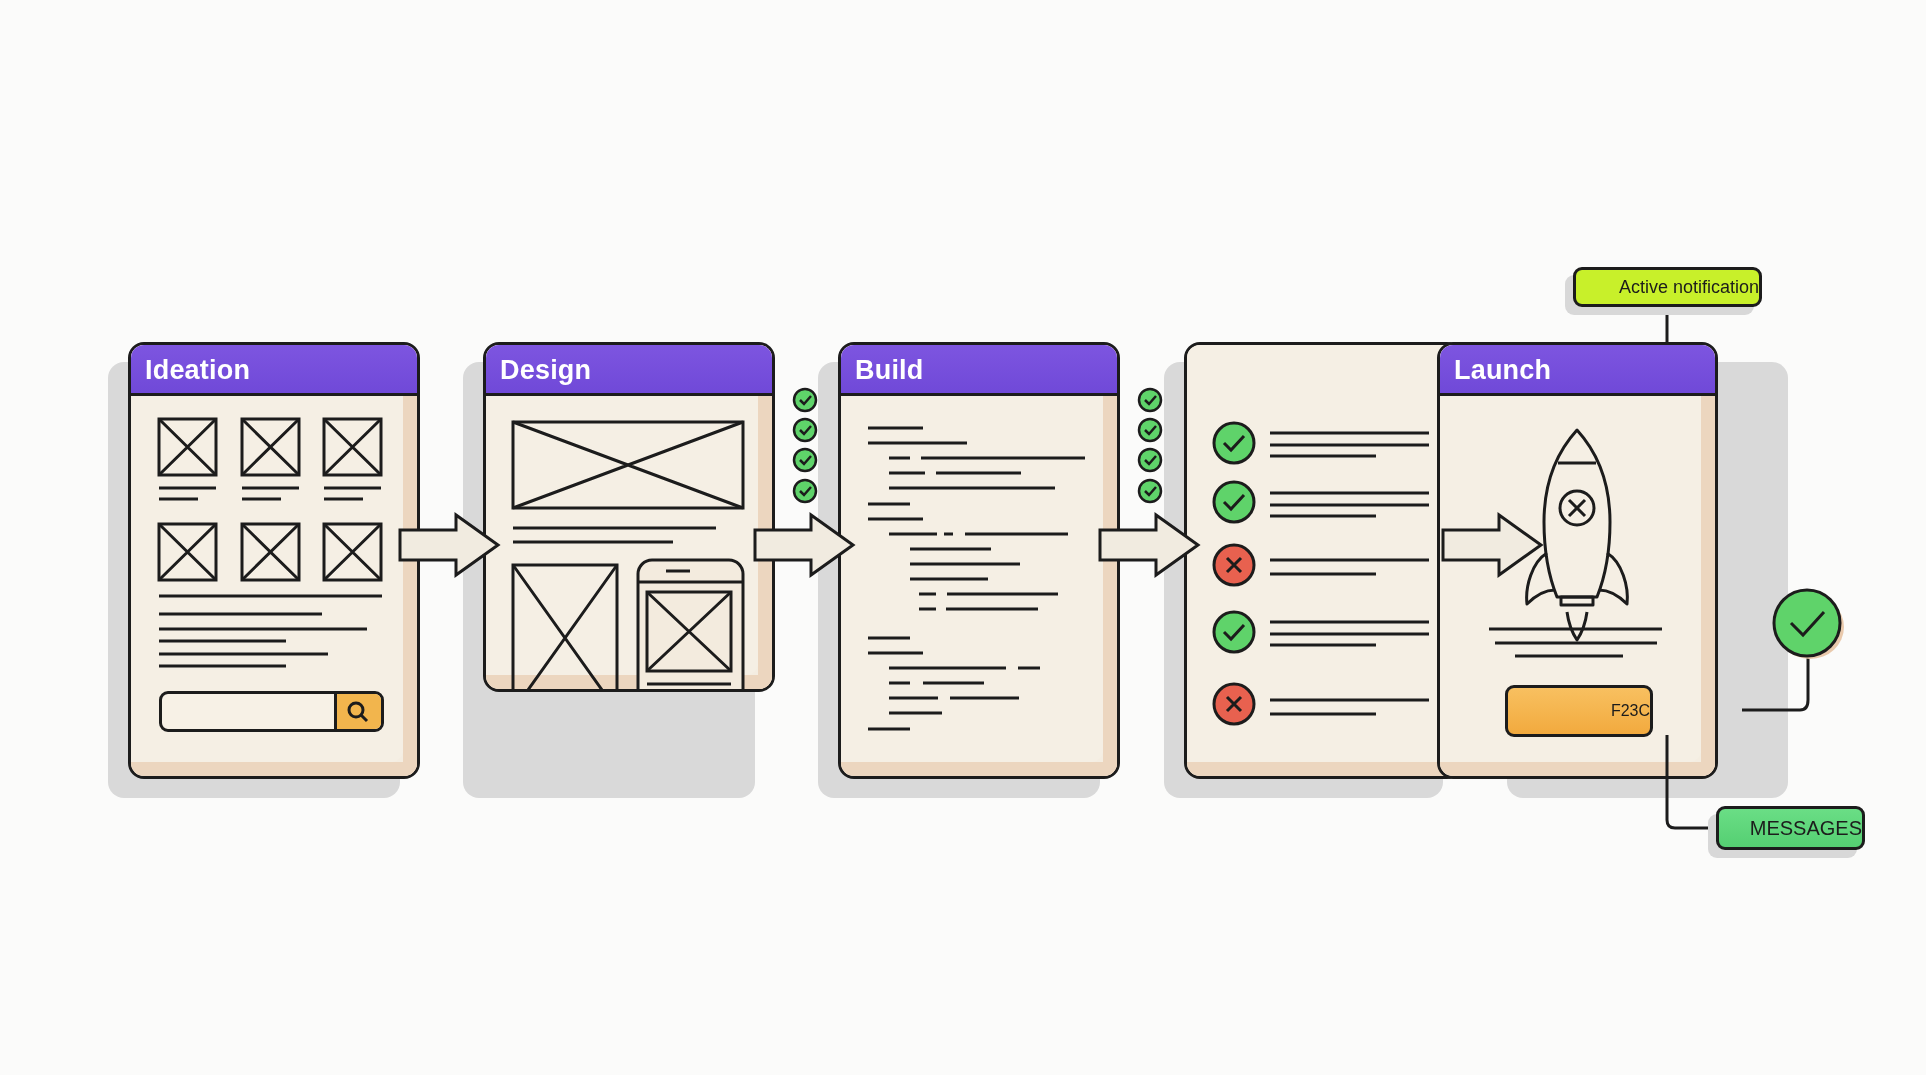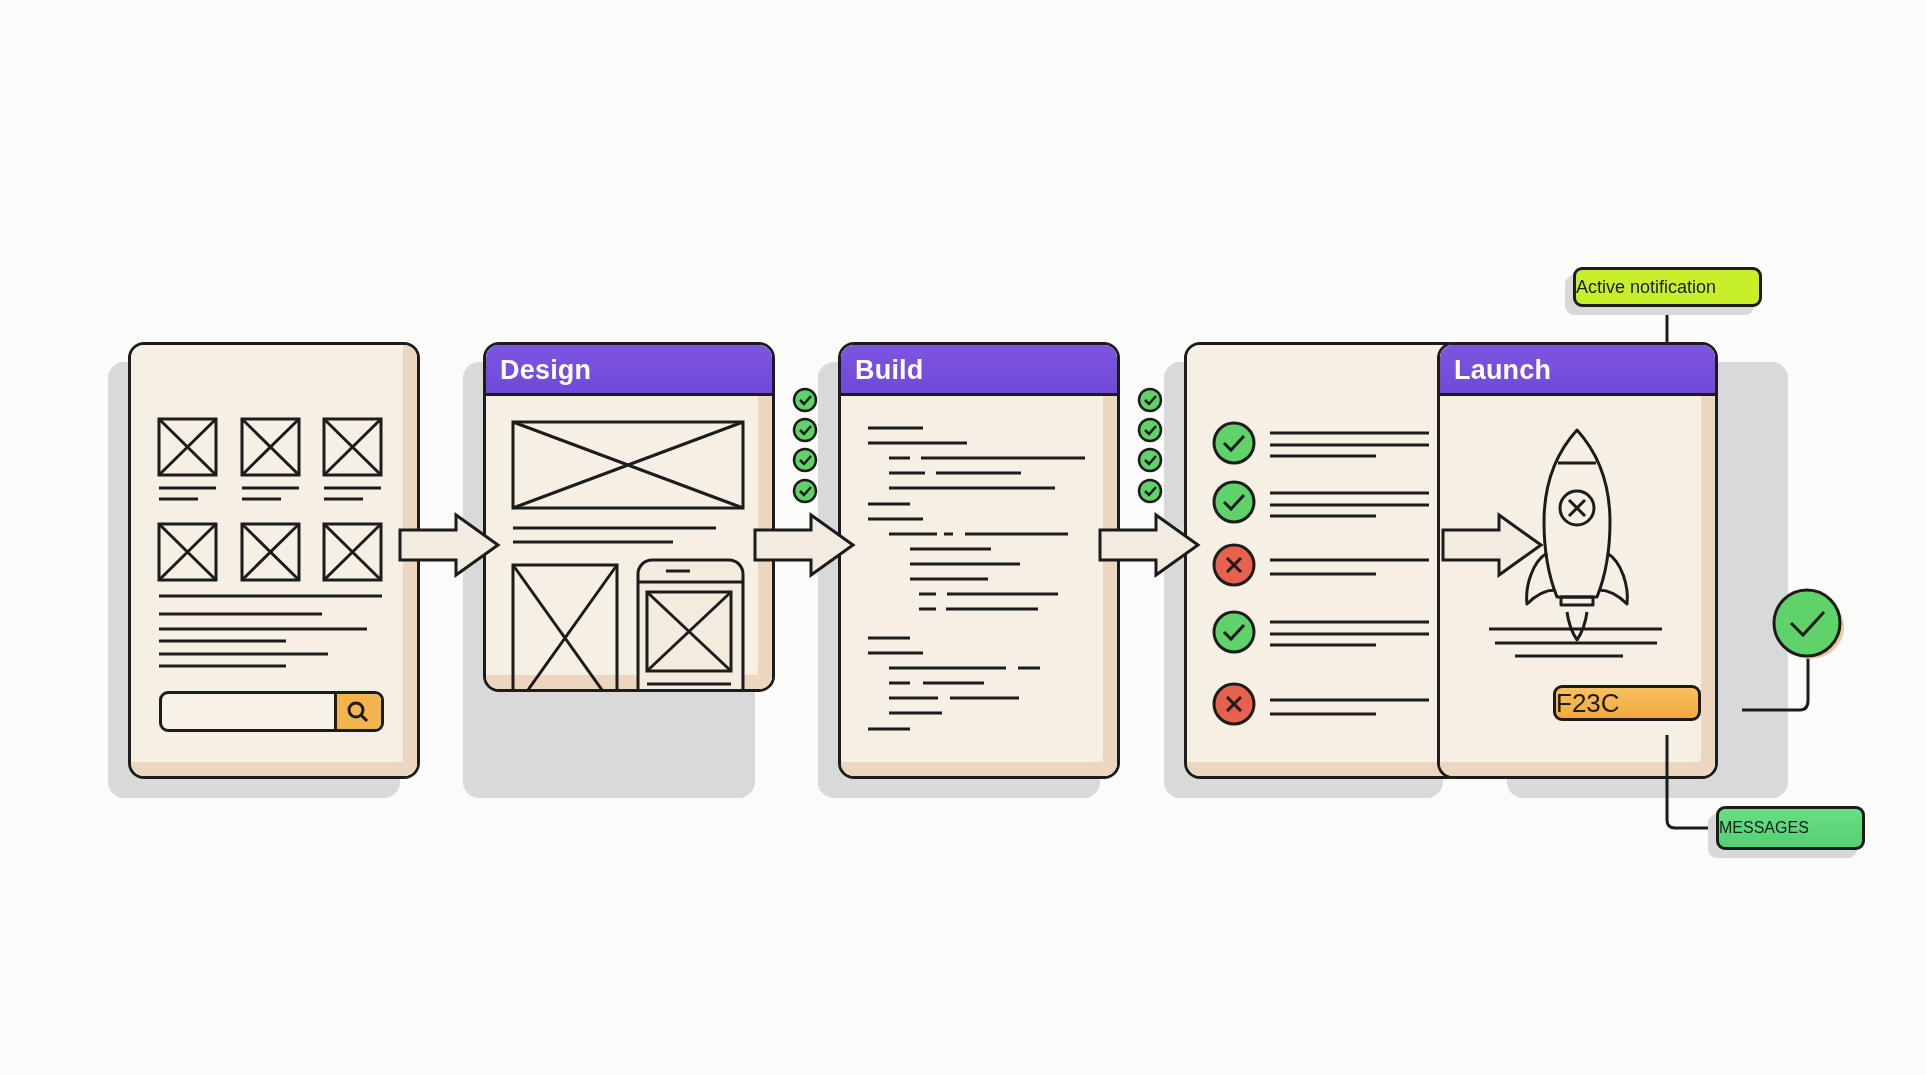--- a/index.html
+++ b/index.html
@@ -6,35 +6,38 @@
   body{width:1926px;height:1075px;background:#fbfbfa;position:relative;overflow:hidden;font-family:"Liberation Sans","DejaVu Sans",sans-serif;}
   .abs{position:absolute;}
   .shadow{position:absolute;background:#d9d9d9;border-radius:16px;}
   .card{position:absolute;background:#f4ede1;border:3px solid #1c1c1c;border-radius:16px;overflow:hidden;box-sizing:border-box;}
   .card .body-tint{position:absolute;right:0;top:0;bottom:0;width:14px;background:#ecd6bf;}
   .card .bottom-tint{position:absolute;left:0;right:0;bottom:0;height:14px;background:#ecd6bf;}
   .card .inner{position:absolute;left:0;top:0;right:14px;bottom:14px;background:#f5efe4;border-bottom-right-radius:12px;}
   .card-header{position:absolute;left:0;top:0;right:0;height:51px;background:linear-gradient(#7d55e0,#7049d8);border-bottom:3px solid #1c1c1c;box-sizing:border-box;}
   .card-title{position:absolute;left:14px;top:10px;color:#fff;font-weight:bold;font-size:27px;letter-spacing:0.2px;}
   svg{position:absolute;overflow:visible;}
-  .pill{position:absolute;border:3px solid #1c1c1c;border-radius:9px;box-sizing:border-box;display:flex;align-items:center;justify-content:flex-start;color:#1c1c1c;}
+  .pill{position:absolute;border:3px solid #1c1c1c;border-radius:9px;box-sizing:border-box;display:flex;align-items:center;justify-content:flex-end;color:#1c1c1c;}
 </style>
 </head>
 <body>
 
 <div class="shadow" style="left:108px;top:362px;width:292px;height:436px;"></div>
 <div class="shadow" style="left:463px;top:362px;width:292px;height:436px;"></div>
 <div class="shadow" style="left:818px;top:362px;width:282px;height:436px;"></div>
 <div class="shadow" style="left:1164px;top:362px;width:279px;height:436px;"></div>
 <div class="shadow" style="left:1507px;top:362px;width:281px;height:436px;"></div>
 
 <div class="card" style="left:128px;top:342px;width:292px;height:437px;">
   <div class="body-tint"></div>
     <div class="bottom-tint"></div>
     <div class="inner"></div>
+  <div class="card-header">
+    <span class="card-title">Ideation</span>
+  </div>
   <svg width="292" height="437" style="left:-3px;top:-3px">
     <g stroke="#1c1c1c" stroke-width="3" fill="none">
 
       <rect x="31" y="77" width="57" height="56"></rect>
         <path d="M31 77 L88 133 M88 77 L31 133"></path>
       <rect x="114" y="77" width="57" height="56"></rect>
         <path d="M114 77 L171 133 M171 77 L114 133"></path>
       <rect x="196" y="77" width="57" height="56"></rect>
         <path d="M196 77 L253 133 M253 77 L196 133"></path>
       <path d="M31 146 H88 M31 157 H70"></path>
@@ -166,21 +169,21 @@
 
       <path d="M130 270 C132 285 136 292 140 298 C144 292 148 285 150 270"></path>
 
       <circle cx="140" cy="166" r="17"></circle>
       <path d="M132 158 L148 174 M148 158 L132 174"></path>
 
       <path d="M52 287 H225 M58 301 H220 M78 314 H186"></path>
     </g>
   </svg>
 
-  <div class="pill" style="left:65px;top:340px;width:148px;height:36px;background:linear-gradient(#f8c060,#f2aa3e);font-size:26px;margin-left:48px;">
+  <div class="pill" style="left:65px;top:340px;width:148px;height:52px;background:linear-gradient(#f8c060,#f2aa3e);font-size:16px;">
     <span>F23C</span>
   </div>
 </div>
 
 <svg width="1926" height="1075" style="left:0;top:0;pointer-events:none">
   <g stroke="#1c1c1c" stroke-width="3" fill="#f1ebe0" stroke-linejoin="miter">
     <path d="M400 530 H456 V515 L498 545 L456 575 V560 H400 Z"></path>
     <path d="M755 530 H811 V515 L853 545 L811 575 V560 H755 Z"></path>
     <path d="M1100 530 H1156 V515 L1198 545 L1156 575 V560 H1100 Z"></path>
     <path d="M1443 530 H1499 V515 L1541 545 L1499 575 V560 H1443 Z"></path>
@@ -220,15 +223,15 @@
 <span class="abs" style="left:1774px;top:590px;width:66px;height:66px;border-radius:50%;"></span>
 <span class="abs" style="left:794px;top:389px;width:22px;height:113px;"></span>
 <span class="abs" style="left:1139px;top:389px;width:22px;height:113px;"></span>
 
 <div class="abs" style="left:1565px;top:275px;width:189px;height:40px;background:#d8d8d8;border-radius:9px;"></div>
 <div class="pill" style="left:1573px;top:267px;width:189px;height:40px;background:#c8f02a;font-size:18px;">
   <span>Active notification</span>
 </div>
 
 <div class="abs" style="left:1708px;top:814px;width:149px;height:44px;background:#d8d8d8;border-radius:9px;"></div>
-<div class="pill" style="left:1716px;top:806px;width:149px;height:44px;background:linear-gradient(#6ade85,#55cf72);font-size:16px;">
+<div class="pill" style="left:1716px;top:806px;width:149px;height:44px;background:linear-gradient(#6ade85,#55cf72);font-size:20px;">
   <span>MESSAGES</span>
 </div>
 
 </body></html>

